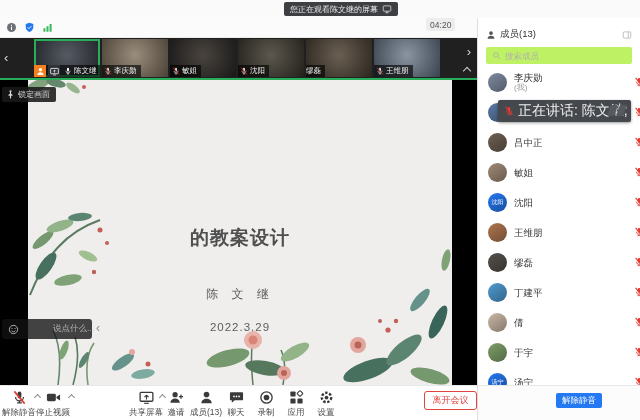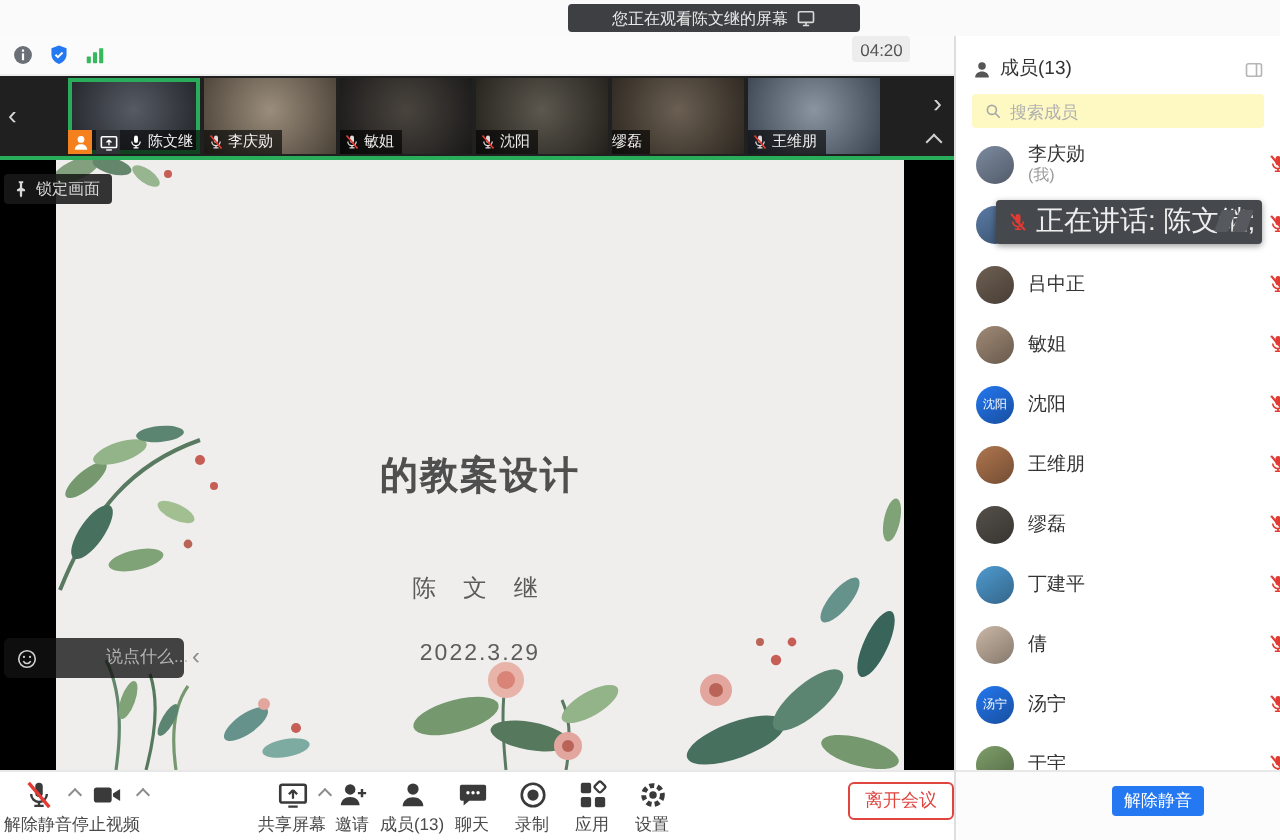--- a/index.html
+++ b/index.html
@@ -5,21 +5,21 @@
   * { margin:0; padding:0; box-sizing:border-box; }
   body { font-family:"Liberation Sans","DejaVu Sans",sans-serif; background:#9a9a9a; }
   .app { position:relative; width:640px; height:420px; background:#fafafa; overflow:hidden; }
 
   [data-icon]{ display:inline-flex; align-items:center; justify-content:center; flex:none; }
   [data-icon] svg{ width:100%; height:100%; display:block; }
 
   
   .banner { position:absolute; left:0; top:0; width:640px; height:18px; background:#fafafa; }
   .banner-pill { position:absolute; left:284px; top:2px; height:14px; background:#3d3f42; border-radius:2px;
-    color:#e9e9e9; font-size:8px; display:flex; align-items:center; gap:4px; padding:0 22px; }
+    color:#e9e9e9; font-size:8px; display:flex; align-items:center; gap:4px; padding:0 6px; }
   .banner-pill .bp-ico{ width:10px; height:10px; }
 
   
   .topbar { position:absolute; left:0; top:18px; width:477px; height:20px; background:#fbfbfb;
     display:flex; align-items:center; border-bottom:1px solid #ededed; }
   .tb-status { display:flex; align-items:center; gap:7px; padding-left:6px; }
   .tb-status span{ width:11px; height:11px; }
   .tb-right { position:absolute; right:4px; top:0; height:20px; display:flex; align-items:center; gap:7px;flex-direction:column; }
   .timer { background:#ededed; border-radius:2px; font-size:8.5px; color:#555; padding:1.5px 4px; }
   .viewmode { display:flex; align-items:center; gap:3px; font-size:8.5px; color:#333; cursor:default; }
@@ -77,21 +77,21 @@
     border-left:1.4px solid #8b8b8b; border-top:1.4px solid #8b8b8b; transform:rotate(45deg); }
   .leave-btn { position:absolute; left:424px; top:5px; width:53px; height:19px; background:#fff;
     border:1px solid #e0443f; border-radius:3px; color:#e0443f; font-size:9px; display:flex; align-items:center; justify-content:center; }
 
   
   .sidebar { position:absolute; left:477px; top:18px; width:163px; height:402px; background:#fff; border-left:1px solid #dedede; }
   .sb-header { height:26px; padding:7px 8px 0 8px; display:flex; align-items:center; gap:4px; }
   .sb-header .h-ico{ width:10px; height:10px; color:#555; }
   .sb-title { font-size:9.5px; color:#333; }
   .sb-header .h-right{ margin-left:auto; width:10px; height:10px; color:#b5b5b5; }
-  .sb-search { margin:3px 8px 0 8px; height:17px; background:#fef9c3; border-radius:2px;
+  .sb-search { margin:3px 8px 0 8px; height:17px; background:#bef264; border-radius:2px;
     display:flex; align-items:center; gap:4px; padding:0 6px; }
   .sb-search .s-ico{ width:9px; height:9px; color:#a8a8a8; }
   .sb-search input{ border:none; background:transparent; outline:none; font-size:8.5px; width:110px;
     color:#555; font-family:inherit; }
   .sb-search input::placeholder{ color:#b0b0b0; }
   .member-list { position:absolute; left:0; top:49px; width:163px; height:318px; overflow:hidden; }
   .member { height:30px; display:flex; align-items:center; padding-left:10px; position:relative; }
   .avatar { width:19px; height:19px; border-radius:50%; display:flex; align-items:center; justify-content:center; flex:none; }
   .av-label { color:#fff; font-size:6px; letter-spacing:0; }
   .m-col { display:flex; flex-direction:column; justify-content:center; margin-left:7px; min-width:0; }
@@ -644,42 +644,42 @@
     <span class="m-mic" style="color:#e23b33;" data-icon="mic-muted-icon">
             <svg viewBox="0 0 16 16">
               <rect x="6" y="1.5" width="4" height="7.5" rx="2" fill="currentColor"></rect>
               <path d="M3.8 7.5a4.2 4.2 0 0 0 8.4 0" fill="none" stroke="currentColor" stroke-width="1.3"></path>
               <path d="M8 11.7v2.1M5.5 13.8h5" fill="none" stroke="currentColor" stroke-width="1.3"></path>
               <path d="M2.5 1.5l11 13" stroke="#e23b33" stroke-width="1.8"></path>
             </svg>
           </span>
   </div>
         <div class="member">
+    <span class="avatar" style="background: linear-gradient(145deg, rgb(127, 160, 106), rgba(0, 0, 0, 0.35)), rgb(127, 160, 106);">
+            <span class="av-label"></span>
+          </span>
+    <span class="m-col">
+      <span class="m-name">于宇</span>
+
+    </span>
+    <span class="m-mic" style="color:#e23b33;" data-icon="mic-muted-icon">
+            <svg viewBox="0 0 16 16">
+              <rect x="6" y="1.5" width="4" height="7.5" rx="2" fill="currentColor"></rect>
+              <path d="M3.8 7.5a4.2 4.2 0 0 0 8.4 0" fill="none" stroke="currentColor" stroke-width="1.3"></path>
+              <path d="M8 11.7v2.1M5.5 13.8h5" fill="none" stroke="currentColor" stroke-width="1.3"></path>
+              <path d="M2.5 1.5l11 13" stroke="#e23b33" stroke-width="1.8"></path>
+            </svg>
+          </span>
+  </div>
+        <div class="member">
     <span class="avatar" style="background: linear-gradient(145deg, rgb(36, 120, 242), rgba(0, 0, 0, 0.35)), rgb(36, 120, 242);">
             <span class="av-label">汤宁</span>
           </span>
     <span class="m-col">
       <span class="m-name">汤宁</span>
-
-    </span>
-    <span class="m-mic" style="color:#e23b33;" data-icon="mic-muted-icon">
-            <svg viewBox="0 0 16 16">
-              <rect x="6" y="1.5" width="4" height="7.5" rx="2" fill="currentColor"></rect>
-              <path d="M3.8 7.5a4.2 4.2 0 0 0 8.4 0" fill="none" stroke="currentColor" stroke-width="1.3"></path>
-              <path d="M8 11.7v2.1M5.5 13.8h5" fill="none" stroke="currentColor" stroke-width="1.3"></path>
-              <path d="M2.5 1.5l11 13" stroke="#e23b33" stroke-width="1.8"></path>
-            </svg>
-          </span>
-  </div>
-        <div class="member">
-    <span class="avatar" style="background: linear-gradient(145deg, rgb(127, 160, 106), rgba(0, 0, 0, 0.35)), rgb(127, 160, 106);">
-            <span class="av-label"></span>
-          </span>
-    <span class="m-col">
-      <span class="m-name">于宇</span>
 
     </span>
     <span class="m-mic" style="color:#e23b33;" data-icon="mic-muted-icon">
             <svg viewBox="0 0 16 16">
               <rect x="6" y="1.5" width="4" height="7.5" rx="2" fill="currentColor"></rect>
               <path d="M3.8 7.5a4.2 4.2 0 0 0 8.4 0" fill="none" stroke="currentColor" stroke-width="1.3"></path>
               <path d="M8 11.7v2.1M5.5 13.8h5" fill="none" stroke="currentColor" stroke-width="1.3"></path>
               <path d="M2.5 1.5l11 13" stroke="#e23b33" stroke-width="1.8"></path>
             </svg>
           </span>

